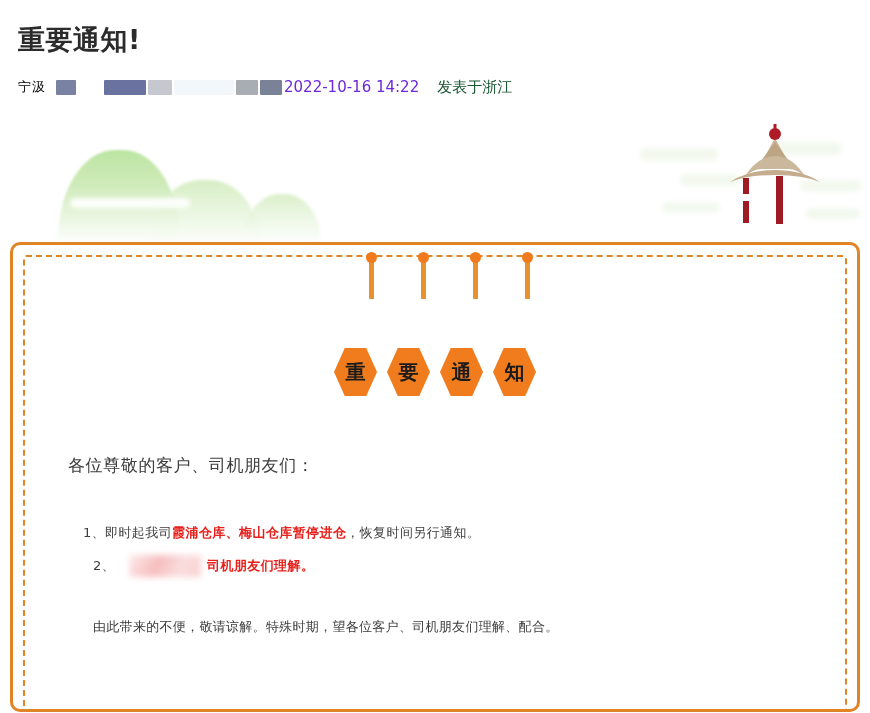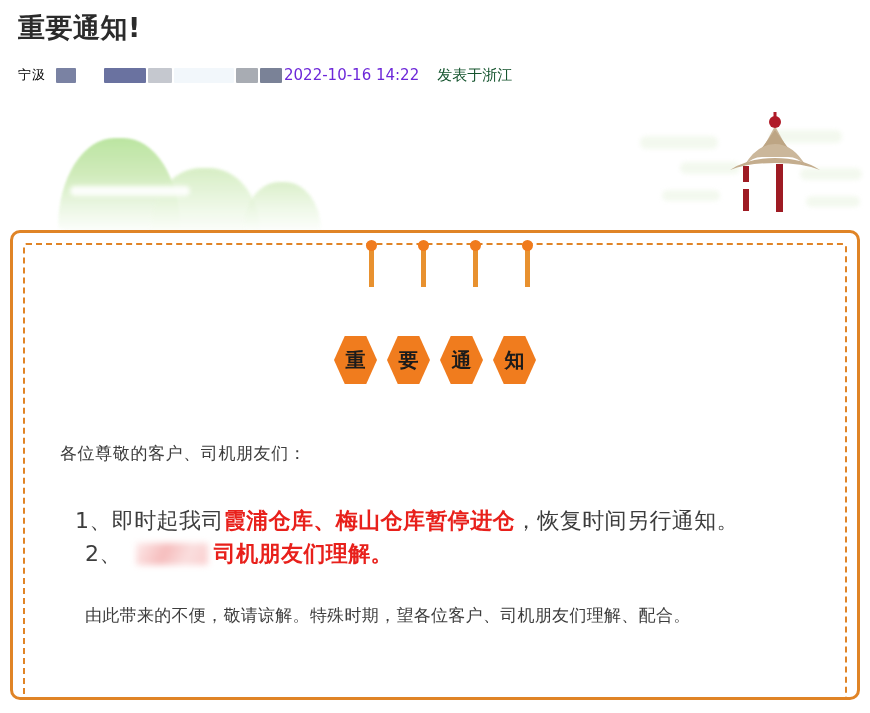--- a/index.html
+++ b/index.html
@@ -10,21 +10,21 @@
   body {
     width: 870px;
     height: 713px;
     overflow: hidden;
     font-family: "DejaVu Sans", "Liberation Sans", sans-serif;
     position: relative;
   }
 
   
   .article-header {
-    padding: 8px 0 0 18px;
+    padding: 20px 0 0 18px;
   }
   .article-title {
     font-size: 27px;
     font-weight: bold;
     color: #2b2b2b;
     letter-spacing: 0.5px;
     line-height: 40px;
     margin: 0;
   }
   .meta-row {
@@ -184,39 +184,39 @@
     justify-content: center;
     font-size: 20px;
     font-weight: bold;
     color: #1b1b1b;
   }
 
   
   .notice-body {
     position: absolute;
     top: 205px;
-    left: 4px; right: 0;
+    left: 12px; right: 0;
     padding: 0 30px;
     box-sizing: border-box;
     color: #3d3d3d;
   }
   .p-greeting {
     font-size: 17px;
     line-height: 30px;
     margin: 0 0 36px 13px;
     letter-spacing: .6px;
   }
   .p-lead {
     font-size: 17px;
     line-height: 30px;
     margin: 0 0 6px 40px;
     letter-spacing: .6px;
   }
   .p-item {
-    font-size: 22px;
+    font-size: 13px;
     line-height: 33px;
     margin: 0 0 0 28px;
     letter-spacing: .4px;
     white-space: nowrap;
   }
   .p-item2 {
     margin-left: 38px;
     display: flex;
     align-items: center;
   }
@@ -227,21 +227,21 @@
   .redact-pink {
     display: inline-block;
     width: 72px;
     height: 22px;
     margin: 0 6px 0 14px;
     background: linear-gradient(115deg, #fdeaea 0%, #f6bdbd 40%, #fadede 70%, #fbcfcf 100%);
     filter: blur(3px);
     border-radius: 2px;
   }
   .p-closing {
-    font-size: 17px;
+    font-size: 13px;
     line-height: 30px;
     margin: 30px 0 0 38px;
     letter-spacing: .3px;
     white-space: nowrap;
   }
 </style>
 </head>
 <body>
 
 <div class="article-header">

